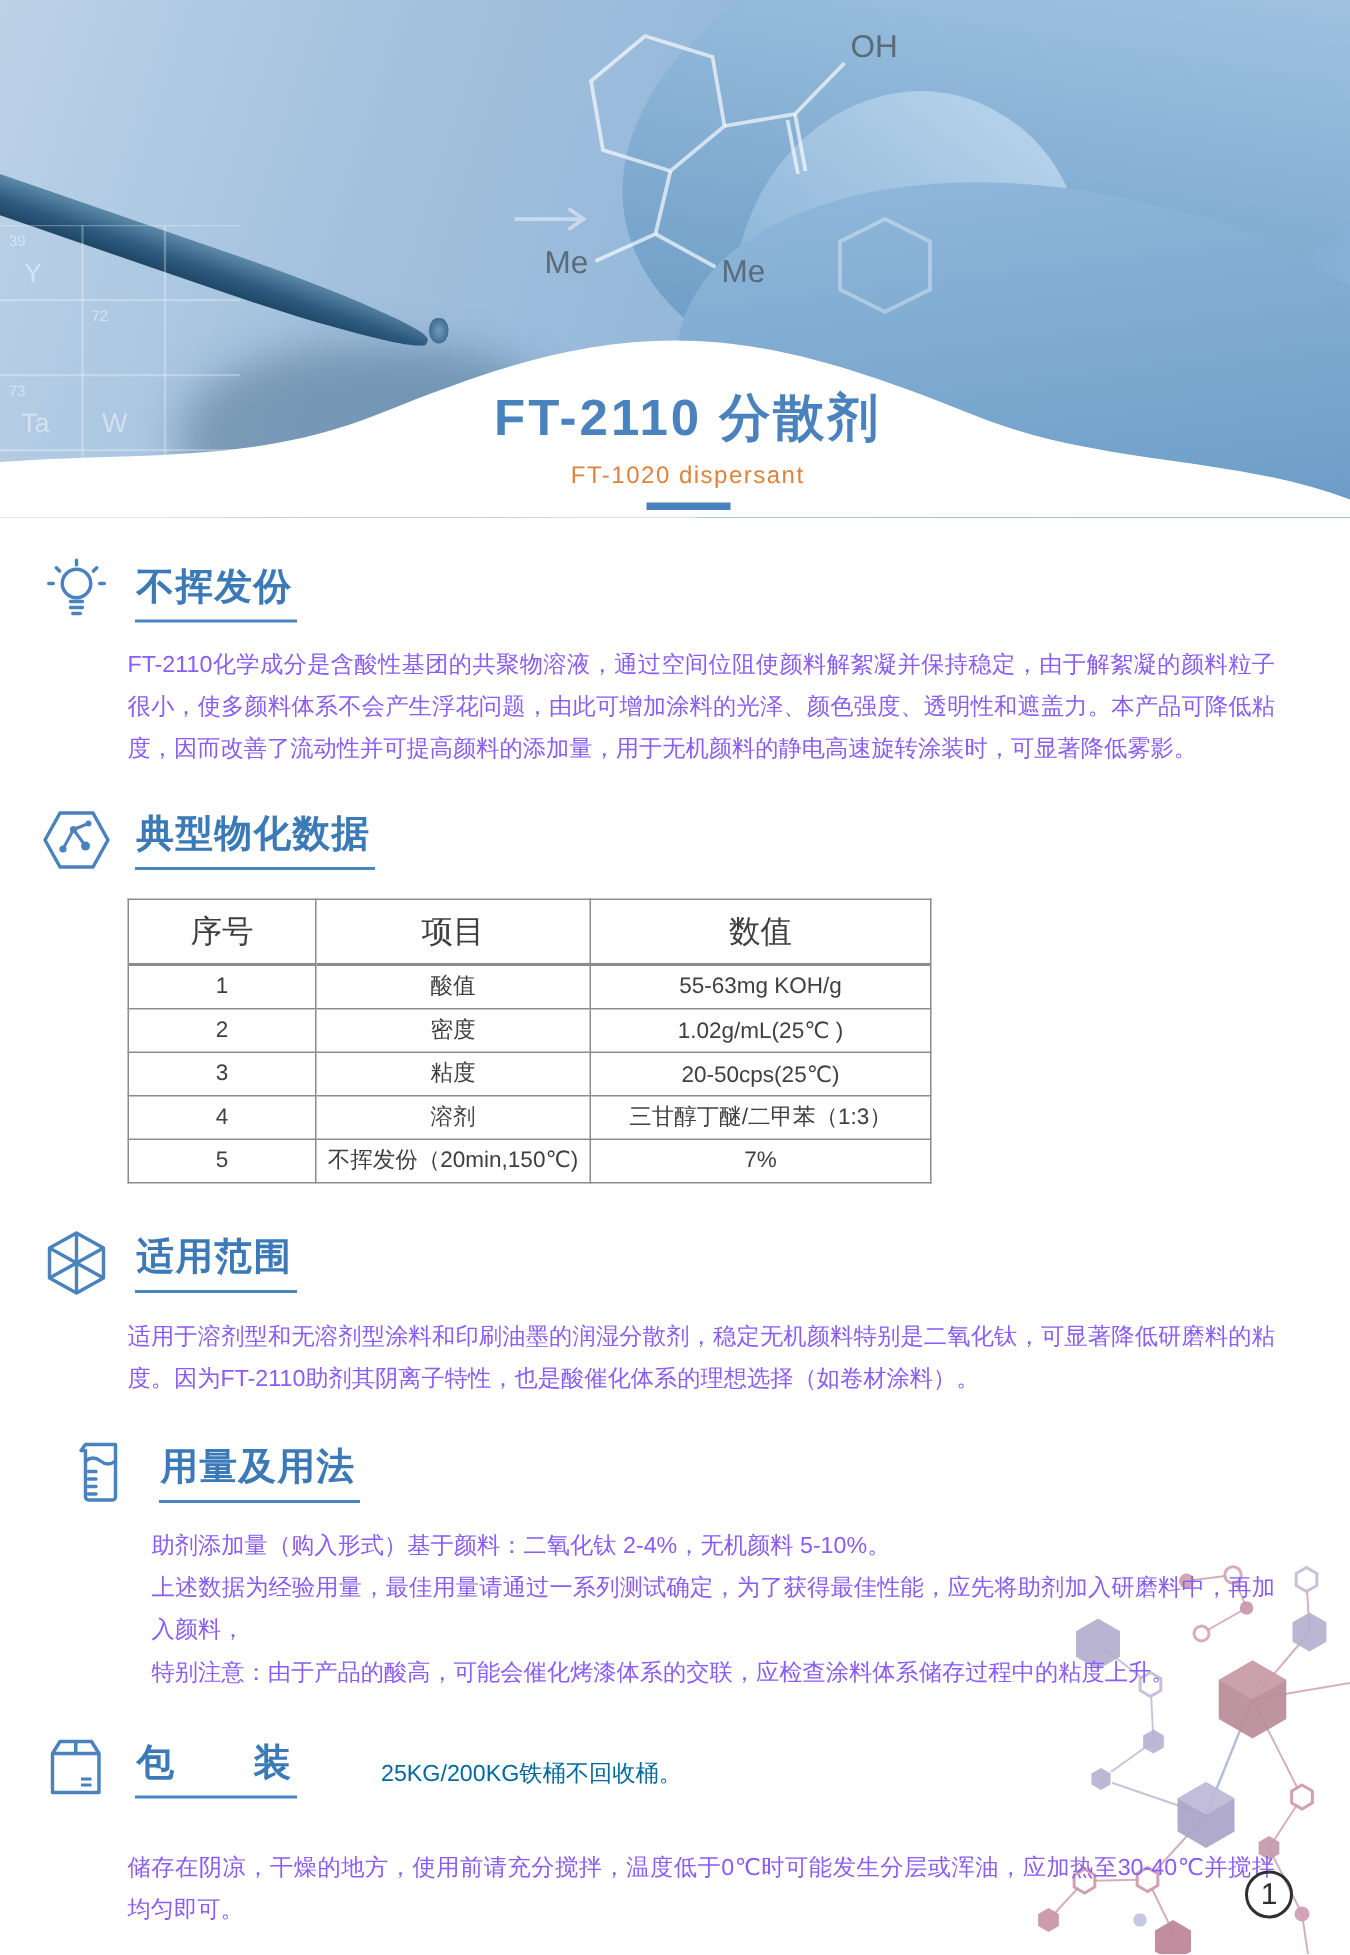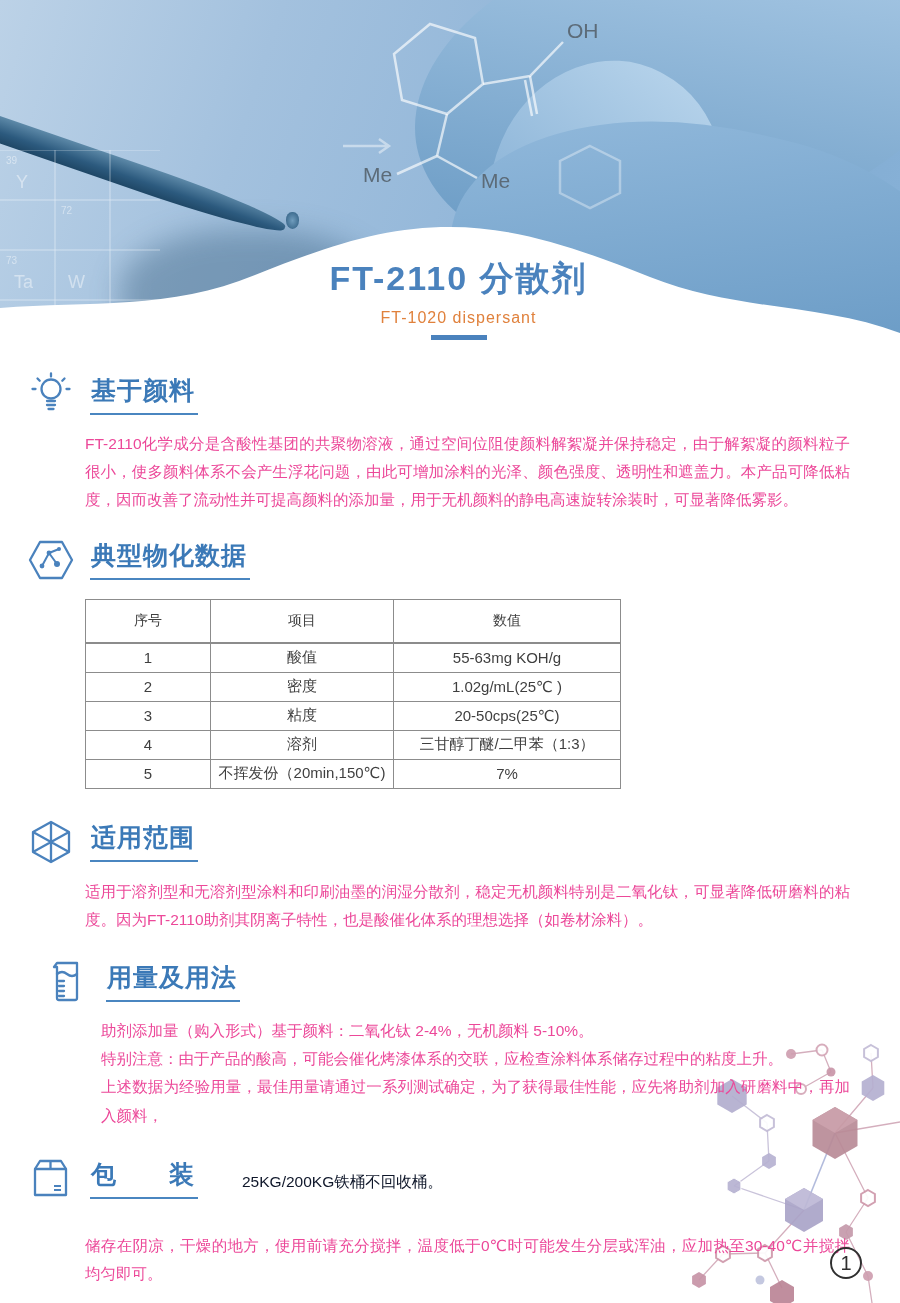--- a/index.html
+++ b/index.html
@@ -35,35 +35,35 @@
   .hero-subtitle { margin-top:7px; font-size:16px; color:#e0813c; letter-spacing:1px; }
   .hero-bar { width:56px; height:5px; background:#4a82bd; margin:8px auto 0; }
 
   
   .content { position:relative; z-index:2; }
   .sec-head { display:flex; align-items:center; gap:16px; margin-left:28px; }
   .sec-icon { width:46px; height:46px; flex:none; }
   .sec-icon svg { display:block; }
   h2.sec-title { font-size:25px; color:#3b79b7; font-weight:bold; letter-spacing:1px;
                  border-bottom:2px solid #4a86c0; padding:0 3px 6px 1px; }
-  .sec-body { margin:13px 50px 0 85px; font-size:15.5px; color:#ec4899; line-height:1.82; text-align:justify; }
+  .sec-body { margin:13px 50px 0 85px; font-size:15.5px; color:#8b5cf6; line-height:1.82; text-align:justify; }
   .sec-line { display:block; }
-  .inline-note { margin-left:28px; font-size:15.5px; color:#0f172a; align-self:flex-end; padding-bottom:9px; }
+  .inline-note { margin-left:40px; font-size:15.5px; color:#0369a1; align-self:flex-end; padding-bottom:9px; }
 
   .sec-features { margin-top:26px; }
   .sec-data { margin-top:22px; }
   .sec-scope { margin-top:30px; }
   .sec-usage { margin-top:24px;padding-left:16px; }
   .sec-pack { margin-top:26px; }
   .sec-store { margin-top:30px; }
 
   table.phys { border-collapse:collapse; margin:16px 0 0 85px; table-layout:fixed; width:535px;
                font-size:15px; color:#3f3f3f; }
   table.phys th, table.phys td { border:1px solid #8c8c8c; text-align:center; padding:4px 4px; height:29px; }
-  table.phys th { font-size:14px; font-weight:normal; height:44px; border-bottom-width:2px; }
+  table.phys th { font-size:21px; font-weight:normal; height:44px; border-bottom-width:2px; }
   table.phys col.c1 { width:125px; } table.phys col.c2 { width:183px; } table.phys col.c3 { width:227px; }
   .page-badge { position:absolute; right:38px; bottom:24px; width:32px; height:32px; border:2px solid #2f2f2f;
                 border-radius:50%; text-align:center; line-height:28px; font-size:20px; color:#2f2f2f; z-index:4;
                 background:transparent; }
   .molecules { position:absolute; right:0; bottom:0; z-index:1; pointer-events:none; }
 </style>
 </head>
 <body>
 
 <div class="page">
@@ -126,21 +126,21 @@
 
     <section class="sec-features">
       <div class="sec-head">
         <span class="sec-icon">
           <svg width="46" height="46" viewBox="0 0 46 46" fill="none" stroke="#4a82bd" stroke-width="2.3" stroke-linecap="round">
             <circle cx="23" cy="18" r="9.5"></circle>
             <path d="M19,30 h8 M19,34 h8 M20.5,38 h5"></path>
             <path d="M23,2.5 v3 M9.5,7.5 l2.2,2.2 M36.5,7.5 l-2.2,2.2 M4.5,18 h3 M38.5,18 h3"></path>
           </svg>
         </span>
-        <h2 class="sec-title">基于颜料</h2>
+        <h2 class="sec-title">不挥发份</h2>
       </div>
       <p class="sec-body">FT-2110化学成分是含酸性基团的共聚物溶液，通过空间位阻使颜料解絮凝并保持稳定，由于解絮凝的颜料粒子很小，使多颜料体系不会产生浮花问题，由此可增加涂料的光泽、颜色强度、透明性和遮盖力。本产品可降低粘度，因而改善了流动性并可提高颜料的添加量，用于无机颜料的静电高速旋转涂装时，可显著降低雾影。</p>
     </section>
 
     <section class="sec-data">
       <div class="sec-head">
         <span class="sec-icon">
           <svg width="46" height="46" viewBox="0 0 46 46" fill="none" stroke="#4a82bd" stroke-width="2.3" stroke-linejoin="round">
             <polygon points="12,5 34,5 44,23 34,41 12,41 2,23"></polygon>
             <path d="M14,29 L21,16 L29,27 M21,16 L31,12" stroke-width="2"></path>
@@ -215,22 +215,22 @@
           <svg width="46" height="46" viewBox="0 0 46 46" fill="none" stroke="#4a82bd" stroke-width="2.3" stroke-linecap="round" stroke-linejoin="round">
             <path d="M13,5 L10,9 L13,9 L13,40 a2,2 0 0 0 2,2 h16 a2,2 0 0 0 2,-2 V5 Z"></path>
             <path d="M13,16 q5,-4 10,0 t10,0"></path>
             <path d="M15,23 h5 M15,28 h5 M15,33 h5 M15,38 h5"></path>
           </svg>
         </span>
         <h2 class="sec-title">用量及用法</h2>
       </div>
       <p class="sec-body">
         <span class="sec-line">助剂添加量（购入形式）基于颜料：二氧化钛 2-4%，无机颜料 5-10%。</span>
+        <span class="sec-line">上述数据为经验用量，最佳用量请通过一系列测试确定，为了获得最佳性能，应先将助剂加入研磨料中，再加入颜料，</span>
         <span class="sec-line">特别注意：由于产品的酸高，可能会催化烤漆体系的交联，应检查涂料体系储存过程中的粘度上升。</span>
-        <span class="sec-line">上述数据为经验用量，最佳用量请通过一系列测试确定，为了获得最佳性能，应先将助剂加入研磨料中，再加入颜料，</span>
       </p>
     </section>
 
     <section class="sec-pack">
       <div class="sec-head">
         <span class="sec-icon">
           <svg width="46" height="46" viewBox="0 0 46 46" fill="none" stroke="#4a82bd" stroke-width="2.3" stroke-linejoin="round">
             <rect x="7" y="13" width="31" height="26"></rect>
             <path d="M7,13 L12,5 H33 L38,13"></path>
             <path d="M22.5,5 V13"></path>

